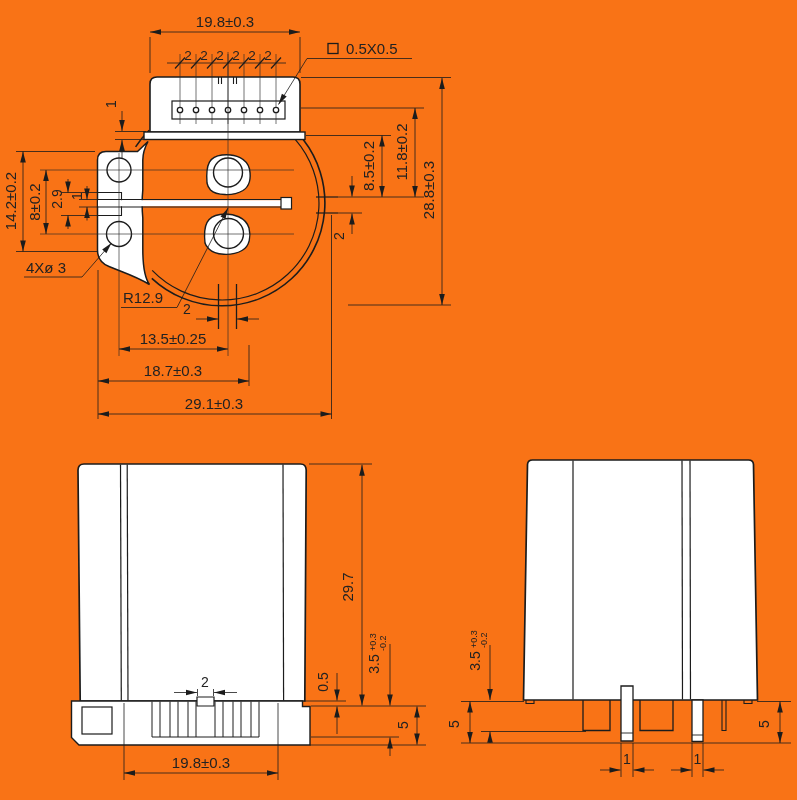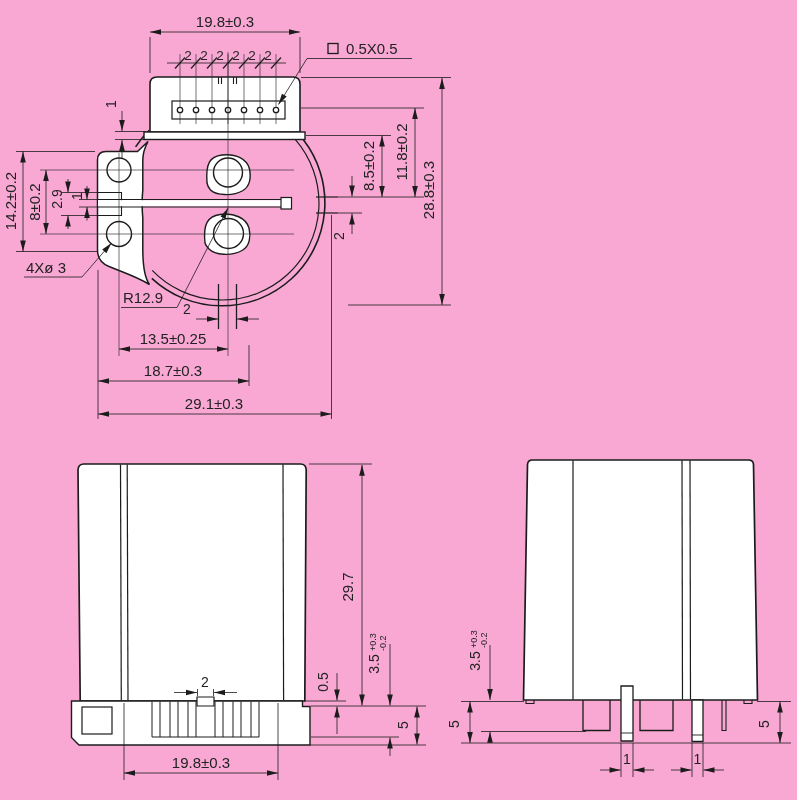--- a/index.html
+++ b/index.html
@@ -1,16 +1,16 @@
 <!DOCTYPE html>
 <html><head>
 <meta charset="utf-8">
 <style>
   html,body{margin:0;padding:0;background:#ffffff;}
-  .stage{width:797px;height:800px;background:#f9a8d4;position:relative;font-family:"Liberation Sans",sans-serif;}
+  .stage{width:797px;height:800px;background:#f97316;position:relative;font-family:"Liberation Sans",sans-serif;}
   svg{display:block;}
   text{fill:#222;font-family:"Liberation Sans",sans-serif;}
   .obj{stroke:#1c1c1c;fill:none;}
   .objf{stroke:#1c1c1c;fill:#ffffff;}
   .dim{stroke:#1c1c1c;stroke-width:0.8;fill:none;}
   .cl{stroke:#2a2a2a;stroke-width:0.65;fill:none;}
   .t15{font-size:15px;}
   .t14{font-size:14px;}
   .t13{font-size:13.5px;}
   .t9{font-size:9px;}

